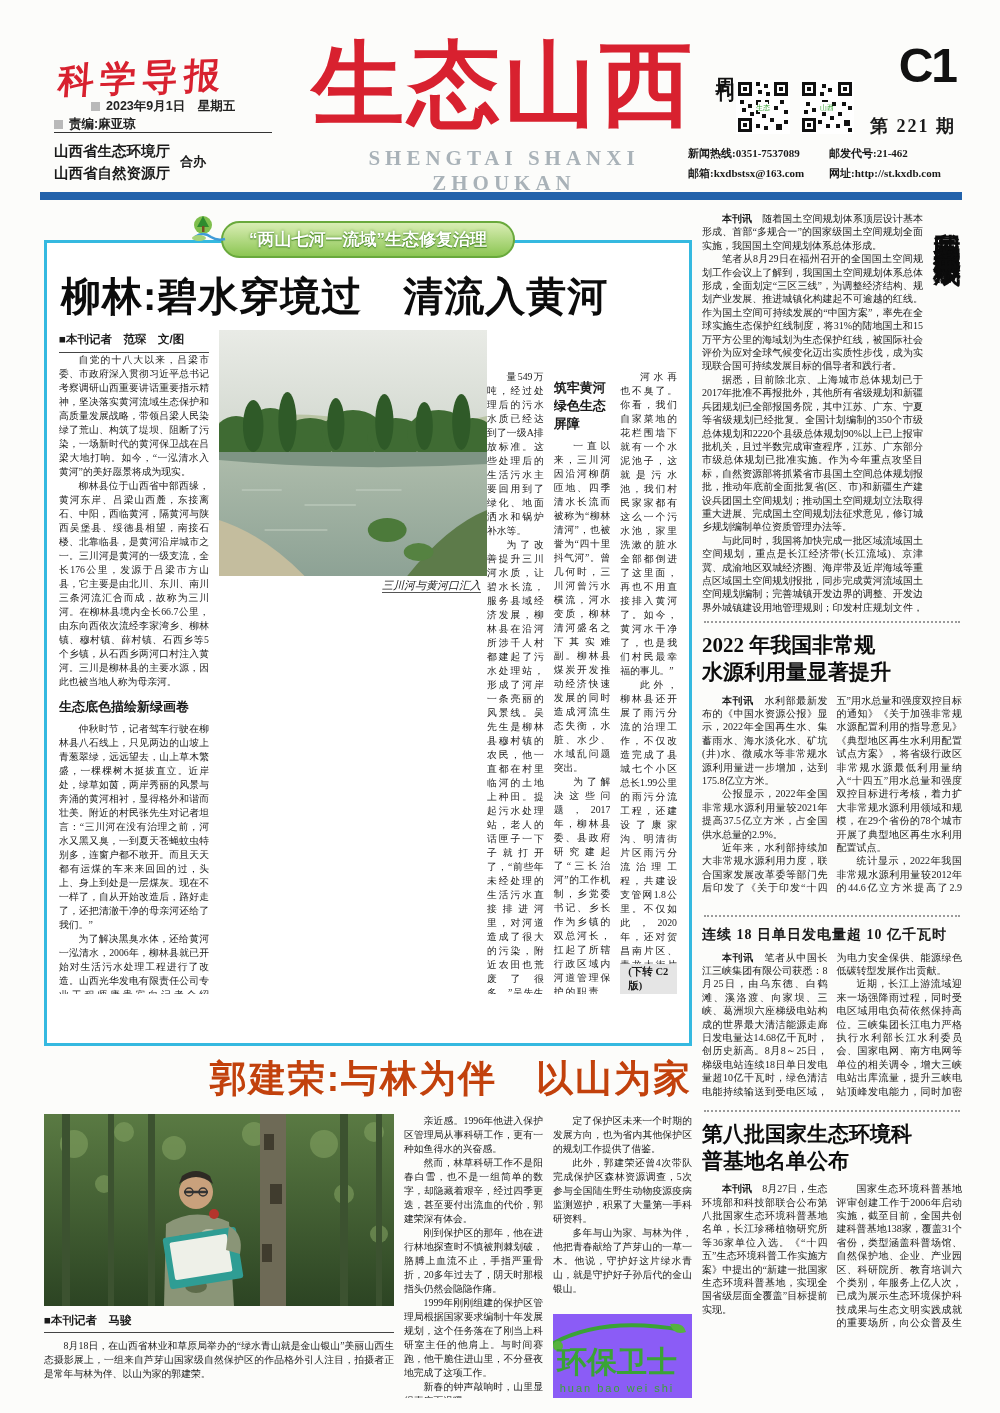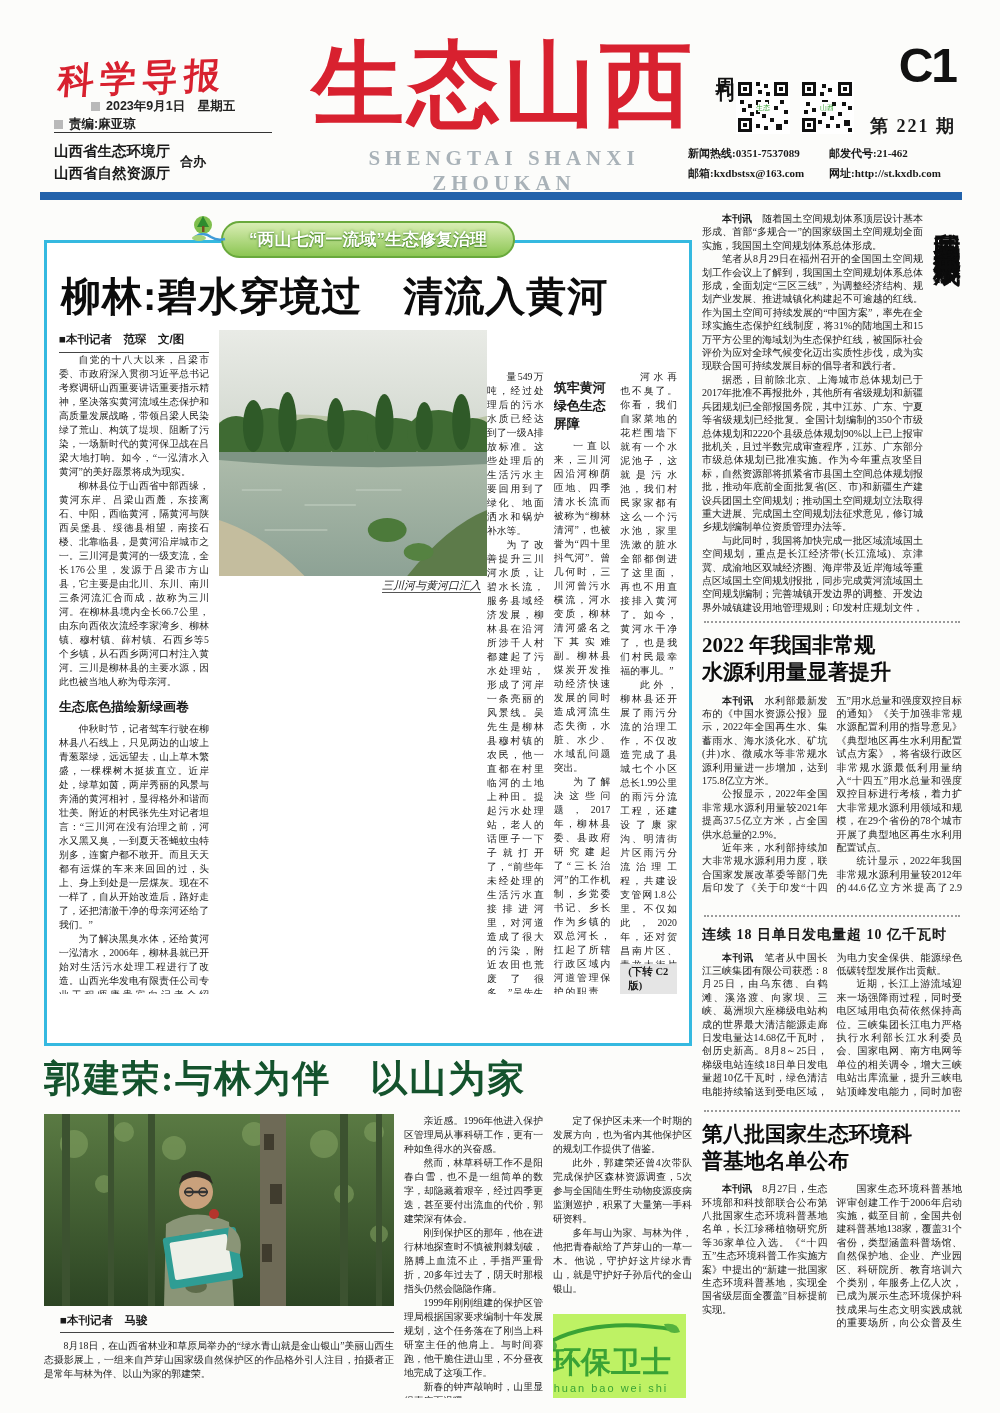--- a/index.html
+++ b/index.html
@@ -75,31 +75,31 @@
   .dotsep{border-top:2px dotted #9a9a9a;margin:9px 2px;}
   .r-head{font-size:21px;font-weight:900;line-height:1.3;white-space:pre-line;margin:2px 0 7px;
           font-family:"Liberation Serif","DejaVu Serif",serif;color:#0c0c0c;}
   .r-sub{font-size:14px;margin:0 0 7px;letter-spacing:1px;font-weight:600;}
   .r-cols{column-count:2;column-gap:9px;column-fill:auto;overflow:hidden;}
   .h2cols-a2{height:212px;} .h2cols-a3{height:150px;} .h2cols-a4{height:152px;}
 
   
   .botbox{position:absolute;left:44px;top:1054px;width:648px;height:344px;overflow:hidden;}
   .b-headline{font-size:37px;font-weight:900;letter-spacing:2px;margin:0 0 10px;
-              font-family:Liberation Serif, serif;color:#14532d;white-space:nowrap;}
+              font-family:Liberation Sans, sans-serif;color:#c2410c;white-space:nowrap;text-align:right;}
   .b-body{display:flex;gap:10px;height:288px;overflow:hidden;}
   .b-left{flex:0 0 350px;display:flex;flex-direction:column;}
   .photo2-wrap{flex:0 0 192px;}
   .b-under{flex:1;display:flex;gap:10px;margin-top:6px;overflow:hidden;}
   .b-under .c{flex:1 1 0;overflow:hidden;}
   .bcol{flex:1 1 0;overflow:hidden;position:relative;}
   .bcol.with-stamp{padding-bottom:92px;box-sizing:border-box;}
-  .stamp{position:absolute;right:6px;bottom:0;width:150px;height:88px;background:#bef264;}
+  .stamp{position:absolute;right:0;bottom:0;width:150px;height:88px;background:#8b5cf6;}
   .byline2{font-family:"Liberation Sans","DejaVu Sans",sans-serif;font-weight:700;font-size:11.5px;
-           border-bottom:1.5px solid #444;padding:1px 0 4px;margin-bottom:6px;margin-left:16px;}
+           border-bottom:1.5px solid #444;padding:1px 0 4px;margin-bottom:6px;}
   svg{display:block;}
 </style>
 </head>
 <body>
 
 <div class="hdr">
   <div class="logo">科学导报</div>
   <div class="hline" style="top:62px;padding-left:37px;">
     <span class="sq"></span><span>2023年9月1日　星期五</span>
   </div>

